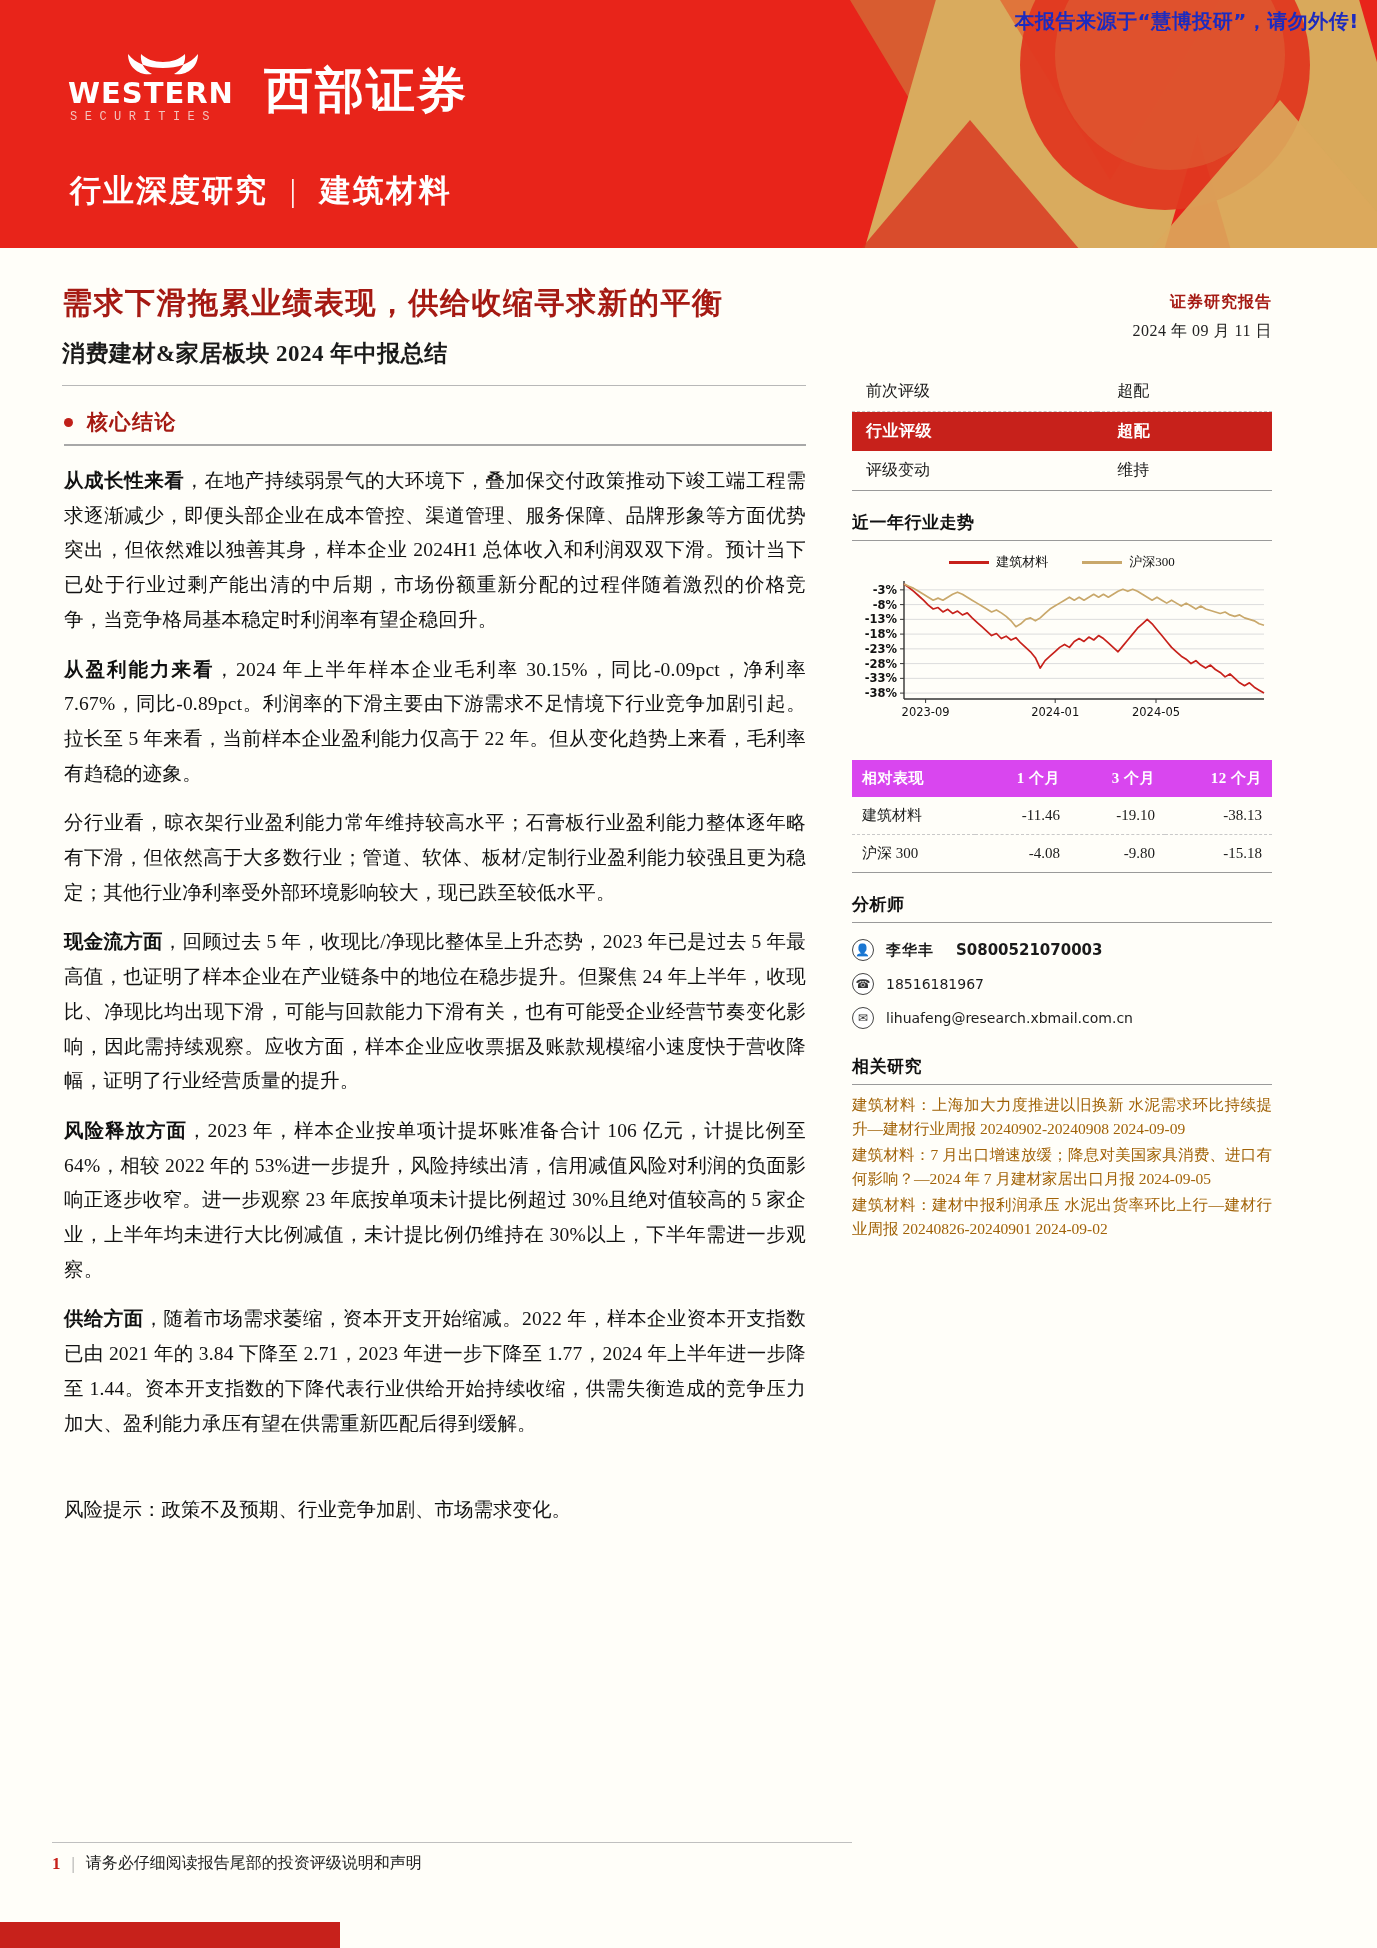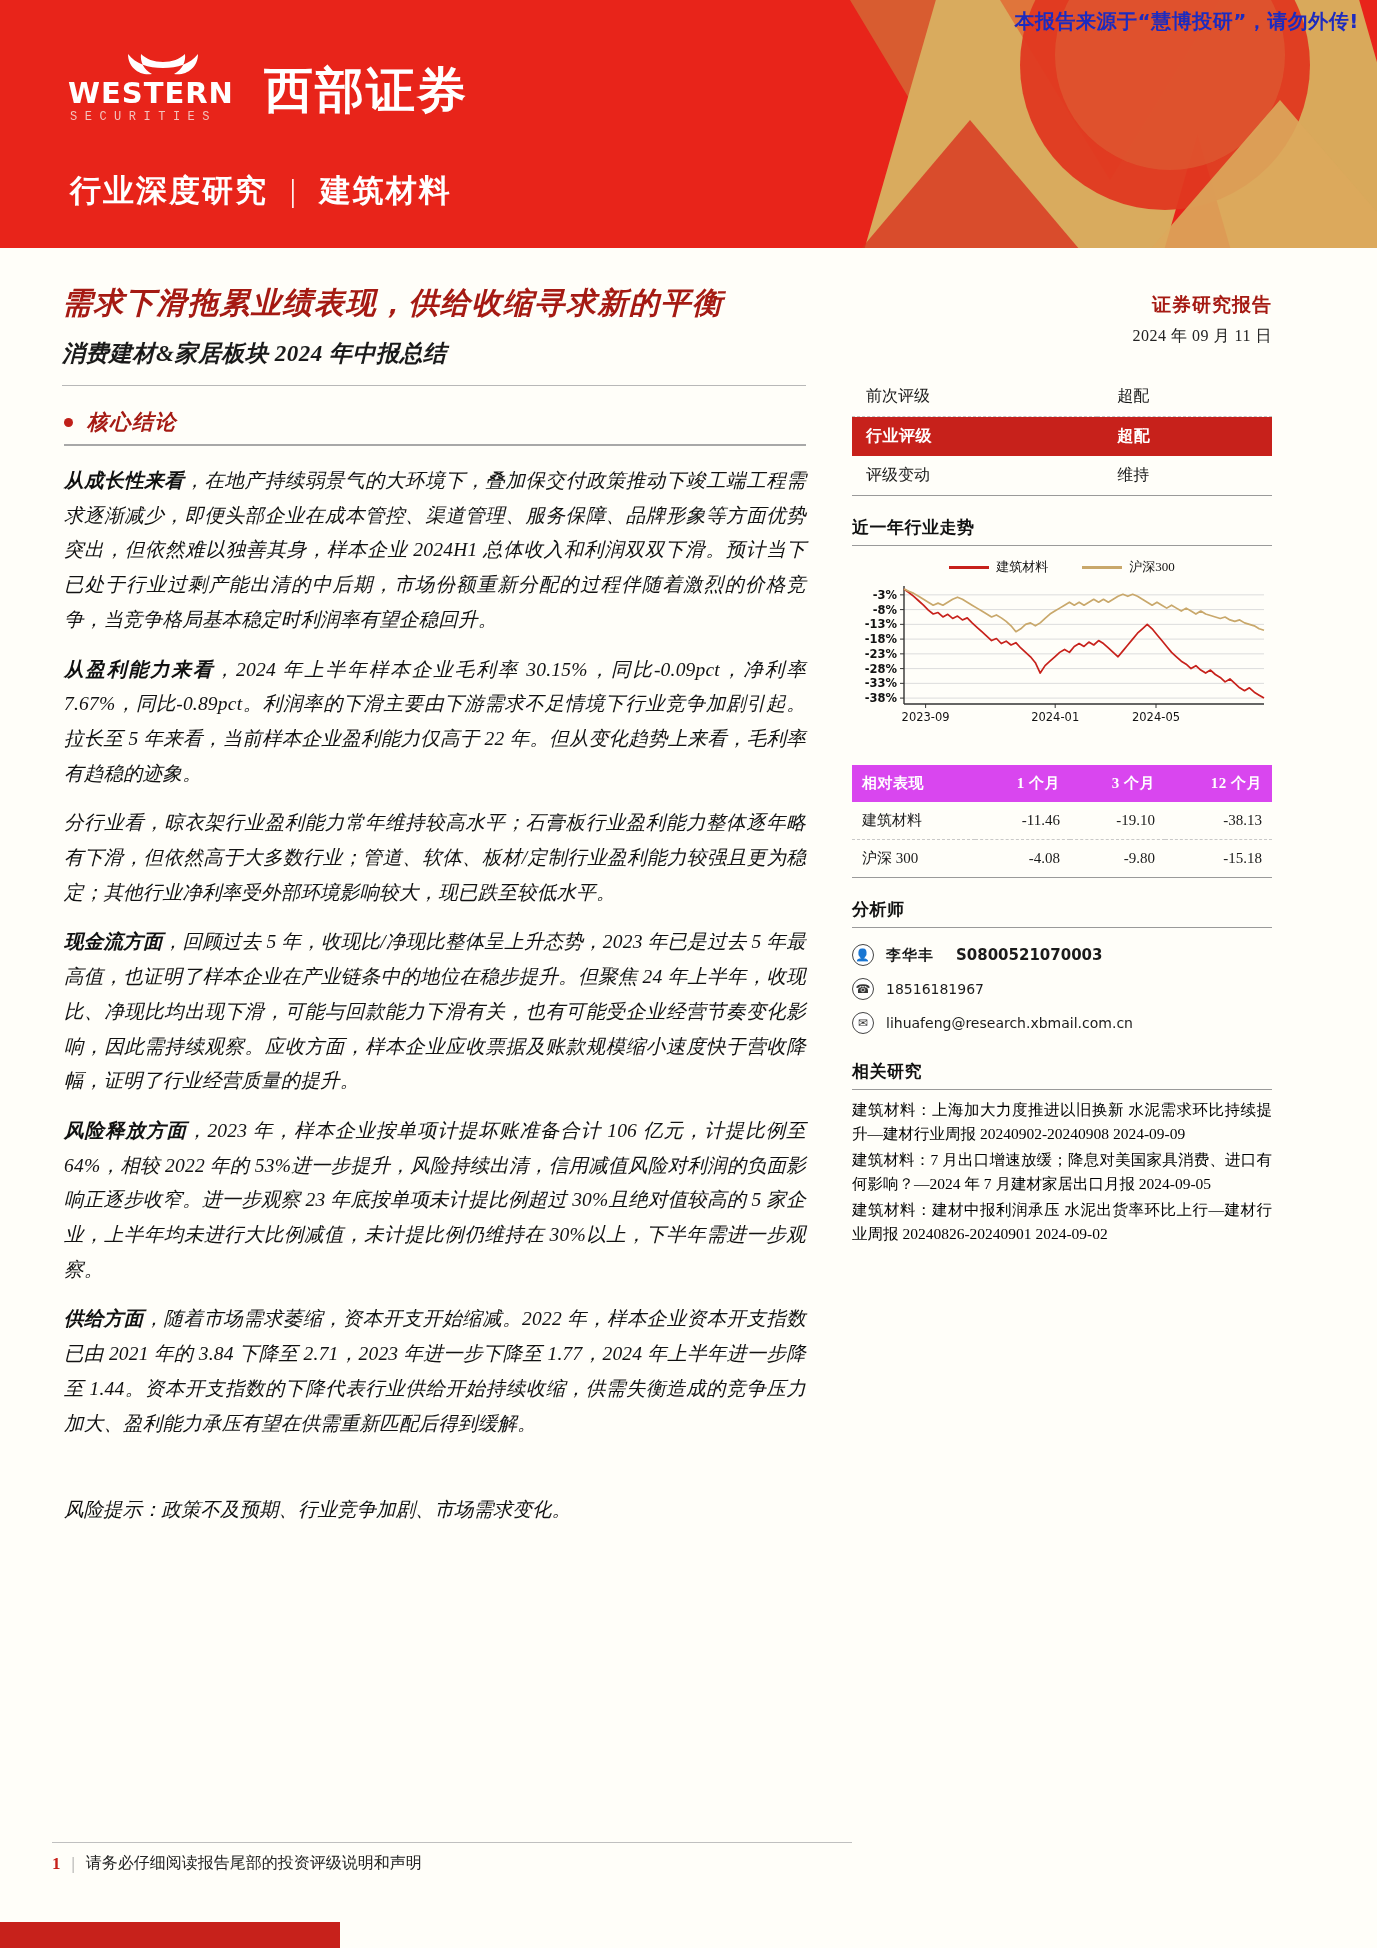--- a/index.html
+++ b/index.html
@@ -166,21 +166,21 @@
   
   .page {
     position: relative;
     padding: 0;
   }
   .columns {
     display: flex;
     padding: 34px 52px 0 52px;
     gap: 0;
   }
-  .left-col { width: 800px; padding-right: 46px; font-style: italic; }
+  .left-col { width: 800px; padding-right: 46px; }
   .right-col { width: 420px; padding-top: 10px; }
 
   
   .doc-title {
     font-size: 30px;
     color: #a51a13;
     font-weight: bold;
     letter-spacing: 1.5px;
     line-height: 1.4;
     font-family: "Liberation Serif", serif;
@@ -241,21 +241,21 @@
     line-height: 1.78;
     color: #111;
     padding-left: 12px;
     margin-top: 52px;
   }
 
   
   .rr-label {
     text-align: right;
     color: #a51a13;
-    font-size: 19px;
+    font-size: 16px;
     font-weight: bold;
     letter-spacing: 1px;
   }
   .rr-date {
     text-align: right;
     font-size: 16px;
     color: #222;
     margin-top: 8px;
     letter-spacing: .5px;
   }
@@ -356,21 +356,21 @@
   }
   .a-name { font-weight: bold; letter-spacing: 1px; }
   .a-code { font-weight: bold; margin-left: 10px; font-family: "DejaVu Sans", sans-serif; font-size: 15px; }
   .a-plain { font-family: "DejaVu Sans", "Liberation Sans", sans-serif; font-size: 14px; }
 
   
   .rel-list { margin-top: 8px; }
   .rel-item {
     font-size: 15.5px;
     line-height: 1.55;
-    color: #000000;
+    color: #a16207;
     margin-bottom: 2px;
     text-align: justify;
   }
 
   
   .footer {
     position: absolute;
     bottom: 74px; left: 0;
     width: 100%;
     padding: 0 52px;

